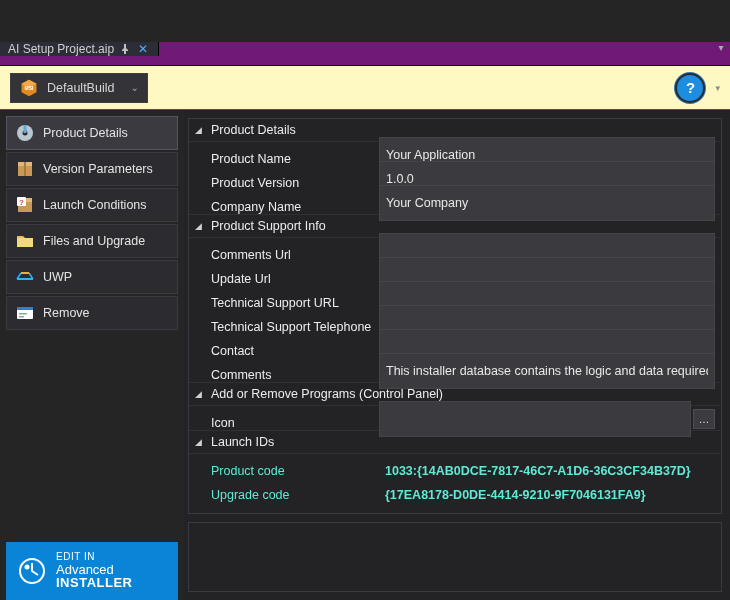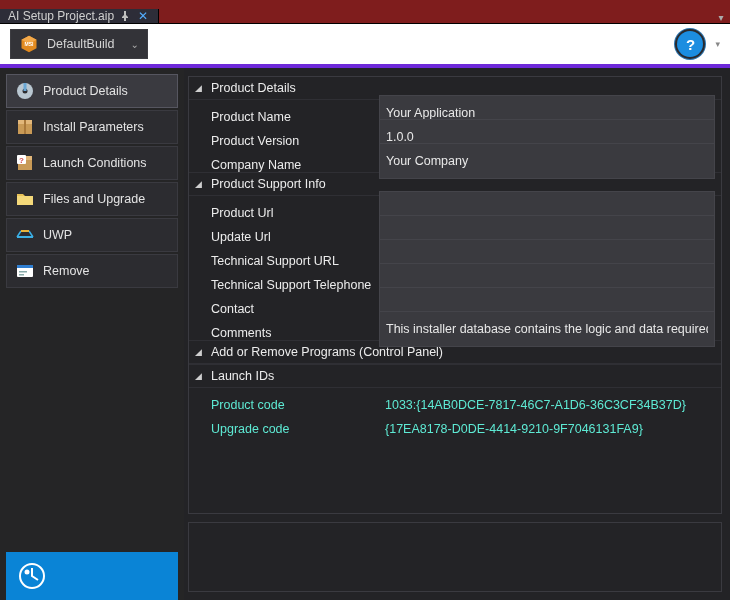--- a/index.html
+++ b/index.html
@@ -1,26 +1,26 @@
 <!DOCTYPE html>
 <html><head>
 <meta charset="utf-8">
 <style>
   * { box-sizing: border-box; margin: 0; padding: 0; font-family: "Segoe UI", Tahoma, sans-serif; }
   html, body { width: 730px; height: 600px; background: #1e1e1e; color: #d0d0d0; overflow: hidden; }
   .root { display: flex; flex-direction: column; width: 730px; height: 600px; background: #252526; }
   
-  .tab-strip { height: 24px; background: #7f1d1d; display: flex; align-items: flex-end; border-bottom: 1px solid #000; }
+  .tab-strip { height: 24px; background: #701a75; display: flex; align-items: flex-start; border-bottom: 1px solid #000; margin-top: 42px; }
   .tab { display: flex; align-items: center; gap: 6px; padding: 0 8px; background: #2d2d38; color: #cfcfcf; font-size: 12px; border-right: 1px solid #000; }
   .tab .pin { width: 10px; height: 10px; display: flex; align-items: center; justify-content: center; color: #bdbdbd; font-size: 10px; }
   .tab .close { width: 14px; height: 14px; display: flex; align-items: center; justify-content: center; color: #53aeff; font-size: 12px; cursor: pointer; }
   .tab-strip .spacer { flex: 1; }
   .tab-strip .menu-caret { width: 18px; display: flex; align-items: center; justify-content: center; color: #aaa; font-size: 10px; cursor: pointer; }
   
-  .toolbar { height: 44px; background: #ffffff; display: flex; align-items: center; padding: 0 10px; gap: 8px; border-bottom: 4px solid #6d28d9; }
+  .toolbar { height: 44px; background: #fef9c3; display: flex; align-items: center; padding: 0 10px; gap: 8px; border-bottom: 1px solid #6d28d9; }
   .build-sel { display: flex; align-items: center; gap: 8px; background: #333338; border: 1px solid #3d3d42; height: 30px; padding: 0 8px; cursor: pointer; }
   .build-sel .hex { width: 20px; height: 20px; }
   .build-sel .label { font-size: 12.5px; color: #d6d6d6; }
   .build-sel .caret { font-size: 10px; color: #aaa; margin-left: 8px; }
   .toolbar .spacer { flex: 1; }
   .help-btn { width: 26px; height: 26px; border-radius: 50%; background: #1c8de0; display: flex; align-items: center; justify-content: center; color: #fff; font-weight: bold; font-size: 15px; cursor: pointer; box-shadow: 0 0 0 2px #2a2a2e, 0 0 0 3px #2f76af; }
   .help-caret { font-size: 9px; color: #888; margin-left: 4px; cursor: pointer; }
   
   .body { flex: 1; display: flex; overflow: hidden; }
   
@@ -39,21 +39,21 @@
   .main { flex: 1; display: flex; flex-direction: column; background: #232326; padding: 8px 8px 8px 4px; gap: 8px; overflow: hidden; }
   .prop-panel { flex: 1; border: 1px solid #3a3a40; background: #232326; overflow: auto; }
   .section-header { display: flex; align-items: center; gap: 6px; padding: 4px 6px; font-size: 12.5px; color: #ececec; border-top: 1px solid #2f2f34; border-bottom: 1px solid #2f2f34; background: #232326; }
   .section-header:first-child { border-top: none; }
   .tri { font-size: 9px; color: #cfcfcf; width: 10px; display: inline-block; cursor: pointer; }
   .row { display: flex; align-items: flex-end; height: 24px; padding: 0 6px 0 22px; font-size: 12.5px; }
   .row.dim .label, .row.dim .value { color: #5eead4; }
   .row .label { width: 168px; color: #ececec; }
   .row .value-cell { flex: 1; display: flex; align-items: center; height: 22px; }
   .row .field { flex: 1; height: 36px; background: #3a3a3f; border: 1px solid #44444a; color: #e8e8e8; font-size: 12.5px; padding: 0 6px; outline: none; }
-  .row .value { flex: 1; color: #e8e8e8; padding: 0 6px; white-space: nowrap; overflow: hidden; text-overflow: clip; }
+  .row .value { flex: 1; color: #e8e8e8; padding: 0 6px; white-space: nowrap; overflow: hidden; text-overflow: clip; font-weight: bold; }
   .row .browseBtn { width: 22px; height: 20px; background: #3b3b40; border: 1px solid #4d4d54; display: flex; align-items: center; justify-content: center; margin-left: 2px; cursor: pointer; color: #ddd; font-size: 11px; }
   .desc-panel { height: 70px; border: 1px solid #3a3a40; background: #232326; }
   
   .prop-panel::-webkit-scrollbar { width: 10px; }
   .prop-panel::-webkit-scrollbar-track { background: #2a2a2e; }
   .prop-panel::-webkit-scrollbar-thumb { background: #4a4a50; }
 </style>
 </head>
 <body>
 
@@ -104,21 +104,21 @@
         <span>Product Details</span>
       </div>
       <div class="nav-item">
         <span class="nav-icon">
           <svg width="20" height="20" viewBox="0 0 20 20">
               <rect x="3" y="6" width="14" height="11" fill="#c99a56"></rect>
               <rect x="3" y="3" width="14" height="4" fill="#e2b77a"></rect>
               <rect x="9" y="3" width="2" height="14" fill="#a9783a"></rect>
             </svg>
         </span>
-        <span>Install Parameters</span>
+        <span>Version Parameters</span>
       </div>
       <div class="nav-item">
         <span class="nav-icon">
           <svg width="20" height="20" viewBox="0 0 20 20">
               <rect x="3" y="6" width="14" height="11" fill="#c99a56"></rect>
               <rect x="3" y="3" width="14" height="4" fill="#e2b77a"></rect>
               <rect x="2" y="2" width="9" height="9" rx="1" fill="#fff"></rect>
               <text x="6.5" y="9.5" text-anchor="middle" font-size="8" fill="#d04848" font-weight="bold">?</text>
             </svg>
         </span>
@@ -156,20 +156,25 @@
       </div>
       <div class="flex-spacer"></div>
       <div class="edit-in">
         <span class="ai-logo">
           <svg width="28" height="28" viewBox="0 0 28 28">
               <circle cx="14" cy="14" r="12" fill="none" stroke="#fff" stroke-width="2"></circle>
               <circle cx="9" cy="10" r="2.5" fill="#fff"></circle>
               <path d="M14 6v8l6 4" stroke="#fff" stroke-width="2" fill="none"></path>
             </svg>
         </span>
+        <span class="txt">
+          <span class="line1">EDIT IN</span>
+          <span class="line2">Advanced</span>
+          <span class="line3">INSTALLER</span>
+        </span>
       </div>
     </div>
 
     <div class="main">
       <div class="prop-panel">
 
         <div class="section-header">
           <span class="tri">◢</span>
           <span>Product Details</span>
         </div>
@@ -190,21 +195,21 @@
           <span class="value-cell">
               <input class="field" value="Your Company" style="">
             </span>
         </div>
 
         <div class="section-header">
           <span class="tri">◢</span>
           <span>Product Support Info</span>
         </div>
         <div class="row">
-          <span class="label">Product Url</span>
+          <span class="label">Comments Url</span>
           <span class="value-cell">
               <input class="field" value="" style="">
             </span>
         </div>
         <div class="row">
           <span class="label">Update Url</span>
           <span class="value-cell">
               <input class="field" value="" style="">
             </span>
         </div>
@@ -229,20 +234,27 @@
         <div class="row">
           <span class="label">Comments</span>
           <span class="value-cell">
               <input class="field" value="This installer database contains the logic and data required to install [ProductName]." style="">
             </span>
         </div>
 
         <div class="section-header">
           <span class="tri">◢</span>
           <span>Add or Remove Programs (Control Panel)</span>
+        </div>
+        <div class="row">
+          <span class="label">Icon</span>
+          <span class="value-cell">
+            <input class="field" value="" style="">
+            <span class="browseBtn">…</span>
+          </span>
         </div>
 
         <div class="section-header">
           <span class="tri">◢</span>
           <span>Launch IDs</span>
         </div>
         <div class="row dim">
           <span class="label">Product code</span>
           <span class="value">1033:{14AB0DCE-7817-46C7-A1D6-36C3CF34B37D}</span>
         </div>

